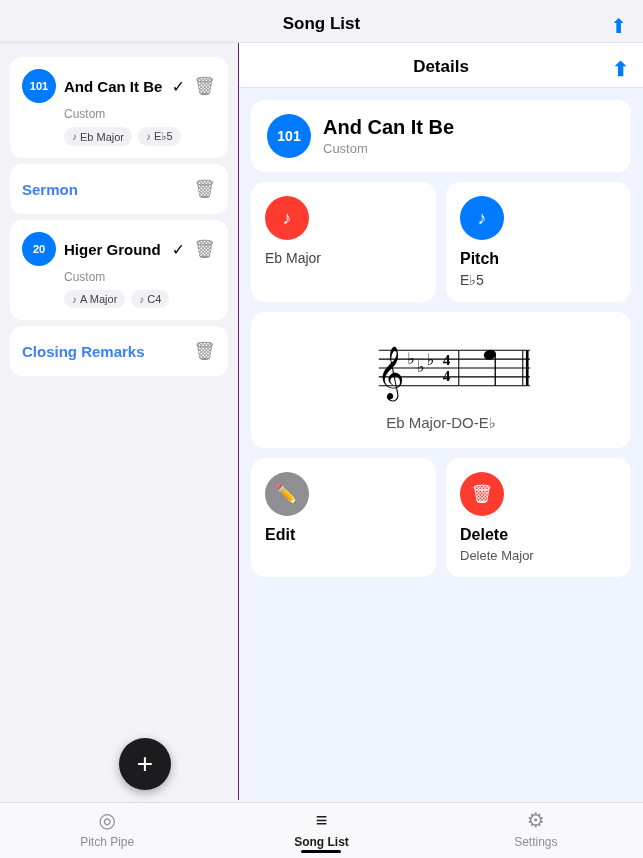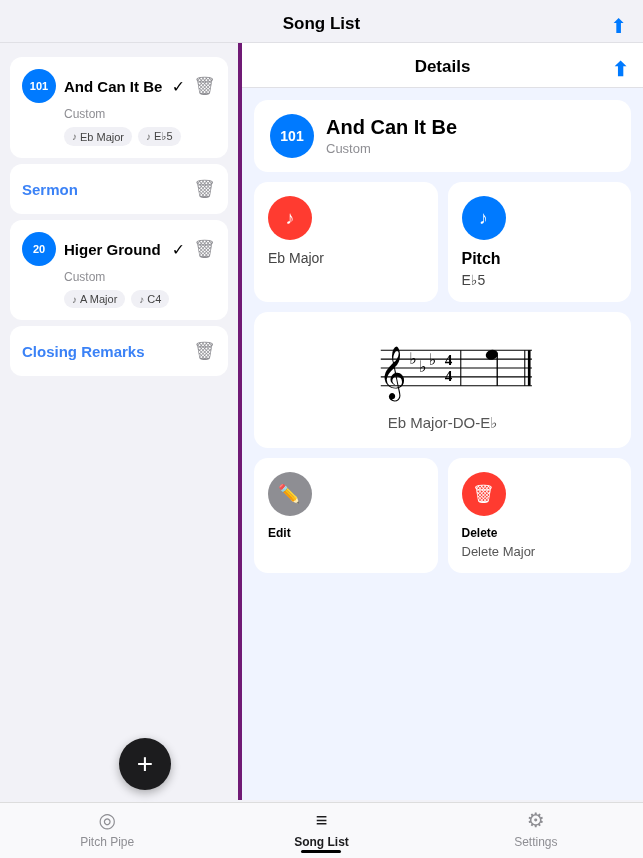--- a/index.html
+++ b/index.html
@@ -131,21 +131,21 @@
     .section-title {
       font-size: 15px;
       font-weight: 600;
       color: #3b82f6;
     }
 
     
     .right-panel {
       flex: 1;
       background: #f0f4ff;
-      border-left: 4px solid #701a75;
+      border-left: 1px solid #701a75;
       overflow-y: auto;
       padding: 0;
     }
 
     
     .details-header {
       background: #fff;
       text-align: center;
       padding: 14px 16px 10px;
       font-size: 17px;
@@ -272,21 +272,21 @@
       border-radius: 50%;
       display: flex;
       align-items: center;
       justify-content: center;
       font-size: 20px;
       margin-bottom: 10px;
     }
     .action-icon.gray { background: #8e8e93; color: #fff; }
     .action-icon.red { background: #FF3B30; color: #fff; }
     .action-card-label {
-      font-size: 12px;
+      font-size: 16px;
       font-weight: 700;
       color: #000;
       margin-bottom: 4px;
     }
     .action-card-desc {
       font-size: 13px;
       color: #555;
     }
 
     

